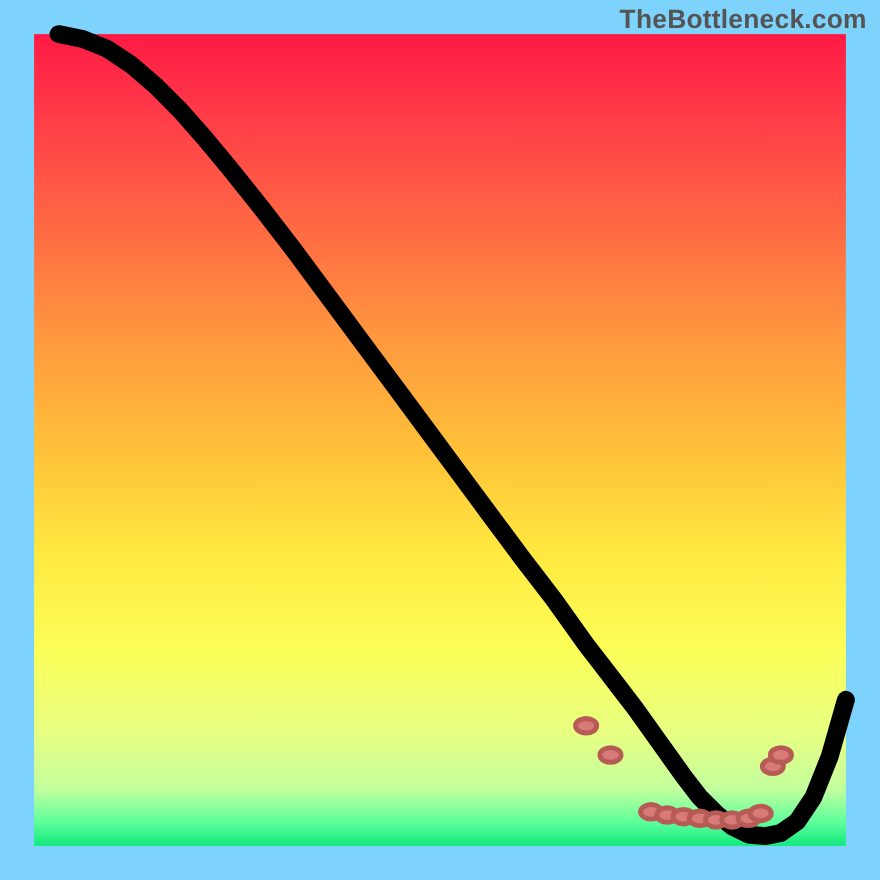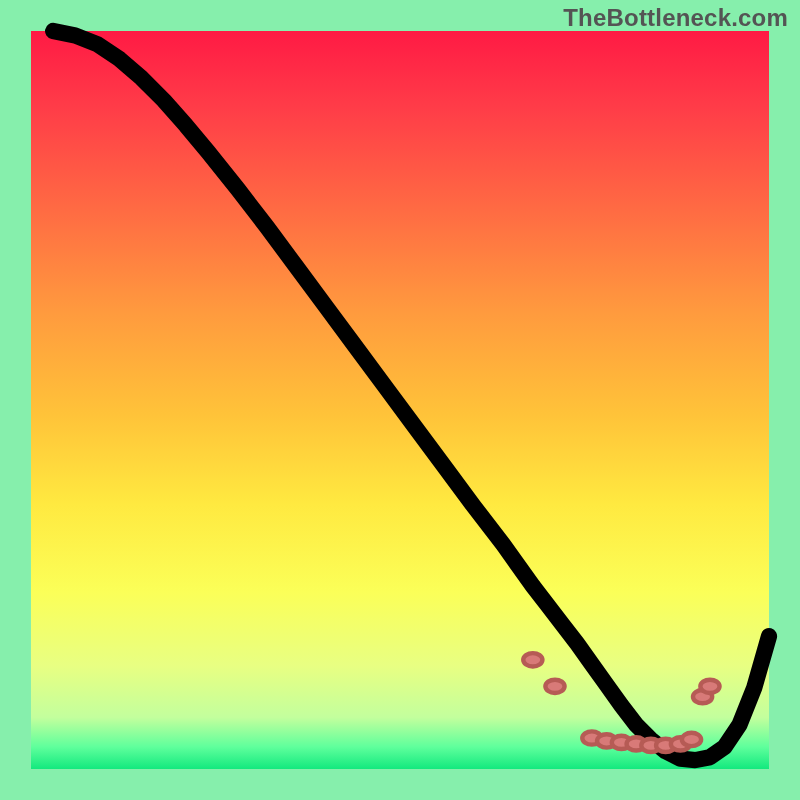--- a/index.html
+++ b/index.html
@@ -8,21 +8,21 @@
     width: 800px;
     height: 800px;
     background: #000;
     font-family: Arial, Helvetica, sans-serif;
     overflow: hidden;
   }
   .frame {
     position: relative;
     width: 800px;
     height: 800px;
-    background: #86efac;
+    background: #7dd3fc;
   }
   .watermark {
     position: absolute;
     top: 4px;
     right: 12px;
     color: #545454;
     font-size: 24px;
     font-weight: 600;
     letter-spacing: 0.2px;
     z-index: 20;

